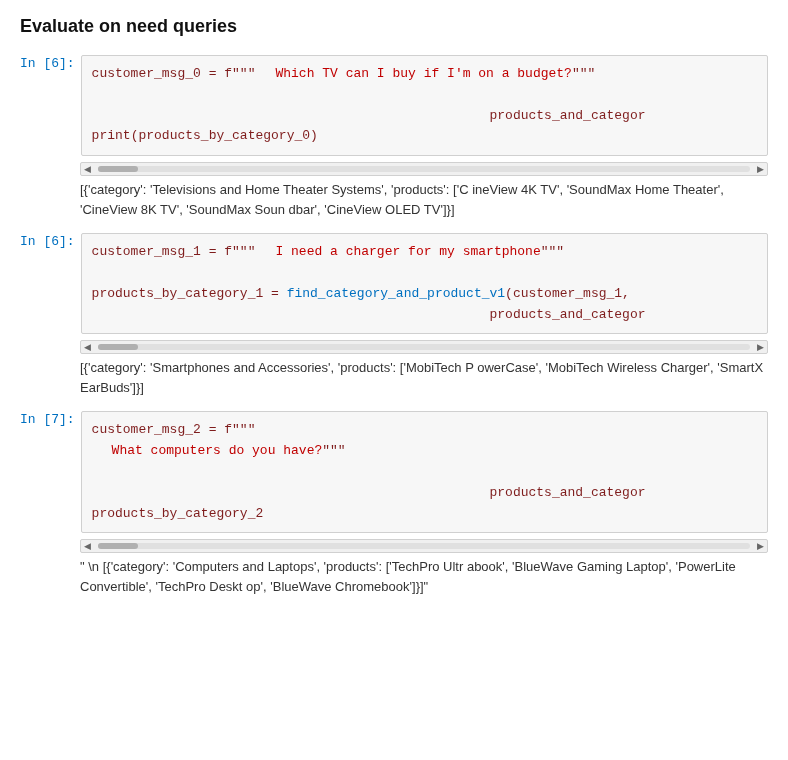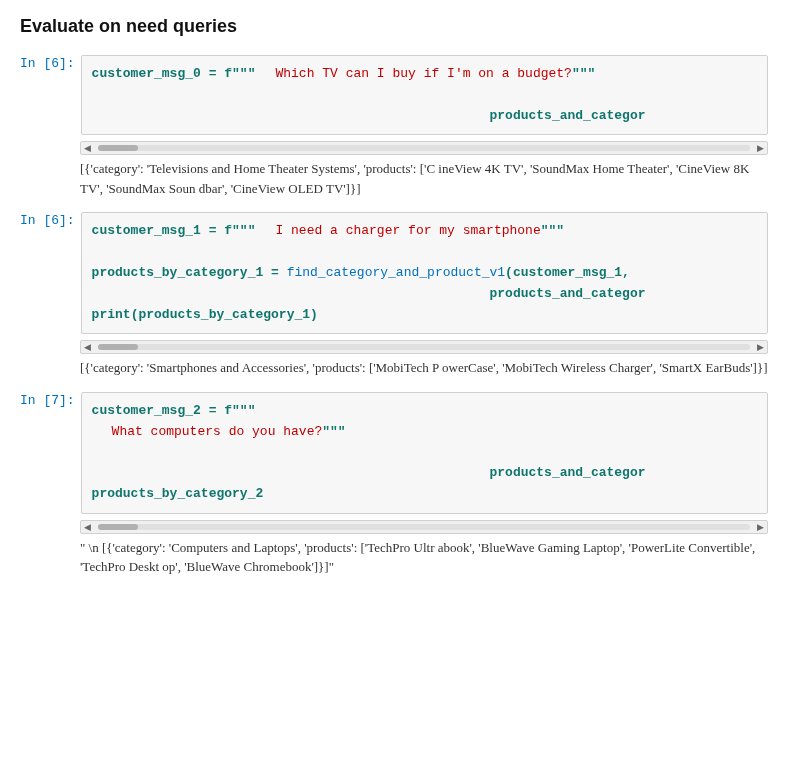--- a/index.html
+++ b/index.html
@@ -67,43 +67,44 @@
       border-radius: 3px;
     }
     .scroll-arrow {
       font-size: 9px;
       color: #666;
       padding: 0 3px;
       cursor: pointer;
     }
     .output-cell {
       margin: 4px 0 14px 60px;
-      font-family: Liberation Serif, serif;
+      font-family: Liberation Sans, sans-serif;
       font-size: 13px;
       color: #333;
       line-height: 1.5;
     }
     .code-line { line-height: 1.6; white-space: pre-wrap; word-break: break-word; }
-    .kw-black { color: #0f766e; font-weight: bold; }
+    .kw-black { color: #7f1d1d; }
     .str-red { color: #c00000; padding-left: 20px; }
     .fn-blue { color: #0070c0; }
   </style>
 </head>
 <body>
 
 <h1>Evaluate on need queries</h1>
 
 <div id="cells-container">
     <div class="cell-container">
       <div class="input-cell">
         <div class="cell-label">In [6]:</div>
         <div class="code-box">
           <div class="code-line"><span class="kw-black">customer_msg_0</span><span class="kw-black"> = </span><span class="kw-black">f"""</span><span class="str-red">Which TV can I buy if I'm on a budget?</span><span class="kw-black">"""</span></div>
           <div class="code-line">&nbsp;</div>
           <div class="code-line"><span class="kw-black">                                                   products_and_categor</span></div>
+          <div class="code-line"><span class="kw-black">print</span><span class="kw-black">(products_by_category_0)</span></div>
         </div>
       </div>
       <div style="display: flex; align-items: flex-start;">
         <div style="min-width: 60px;"></div>
         <div style="flex: 1 1 0%;">
           <div class="scroll-bar-row">
     <span class="scroll-arrow">◀</span>
     <div class="scroll-track">
       <div class="scroll-thumb"></div>
     </div>
@@ -116,21 +117,20 @@
 dbar', 'CineView OLED TV']}]</div>
     </div>
     <div class="cell-container">
       <div class="input-cell">
         <div class="cell-label">In [6]:</div>
         <div class="code-box">
           <div class="code-line"><span class="kw-black">customer_msg_1</span><span class="kw-black"> = </span><span class="kw-black">f"""</span><span class="str-red">I need a charger for my smartphone</span><span class="kw-black">"""</span></div>
           <div class="code-line">&nbsp;</div>
           <div class="code-line"><span class="kw-black">products_by_category_1</span><span class="kw-black"> = </span><span class="fn-blue">find_category_and_product_v1</span><span class="kw-black">(customer_msg_1,</span></div>
           <div class="code-line"><span class="kw-black">                                                   products_and_categor</span></div>
-          <div class="code-line"><span class="kw-black">print</span><span class="kw-black">(products_by_category_1)</span></div>
         </div>
       </div>
       <div style="display: flex; align-items: flex-start;">
         <div style="min-width: 60px;"></div>
         <div style="flex: 1 1 0%;">
           <div class="scroll-bar-row">
     <span class="scroll-arrow">◀</span>
     <div class="scroll-track">
       <div class="scroll-thumb"></div>
     </div>

